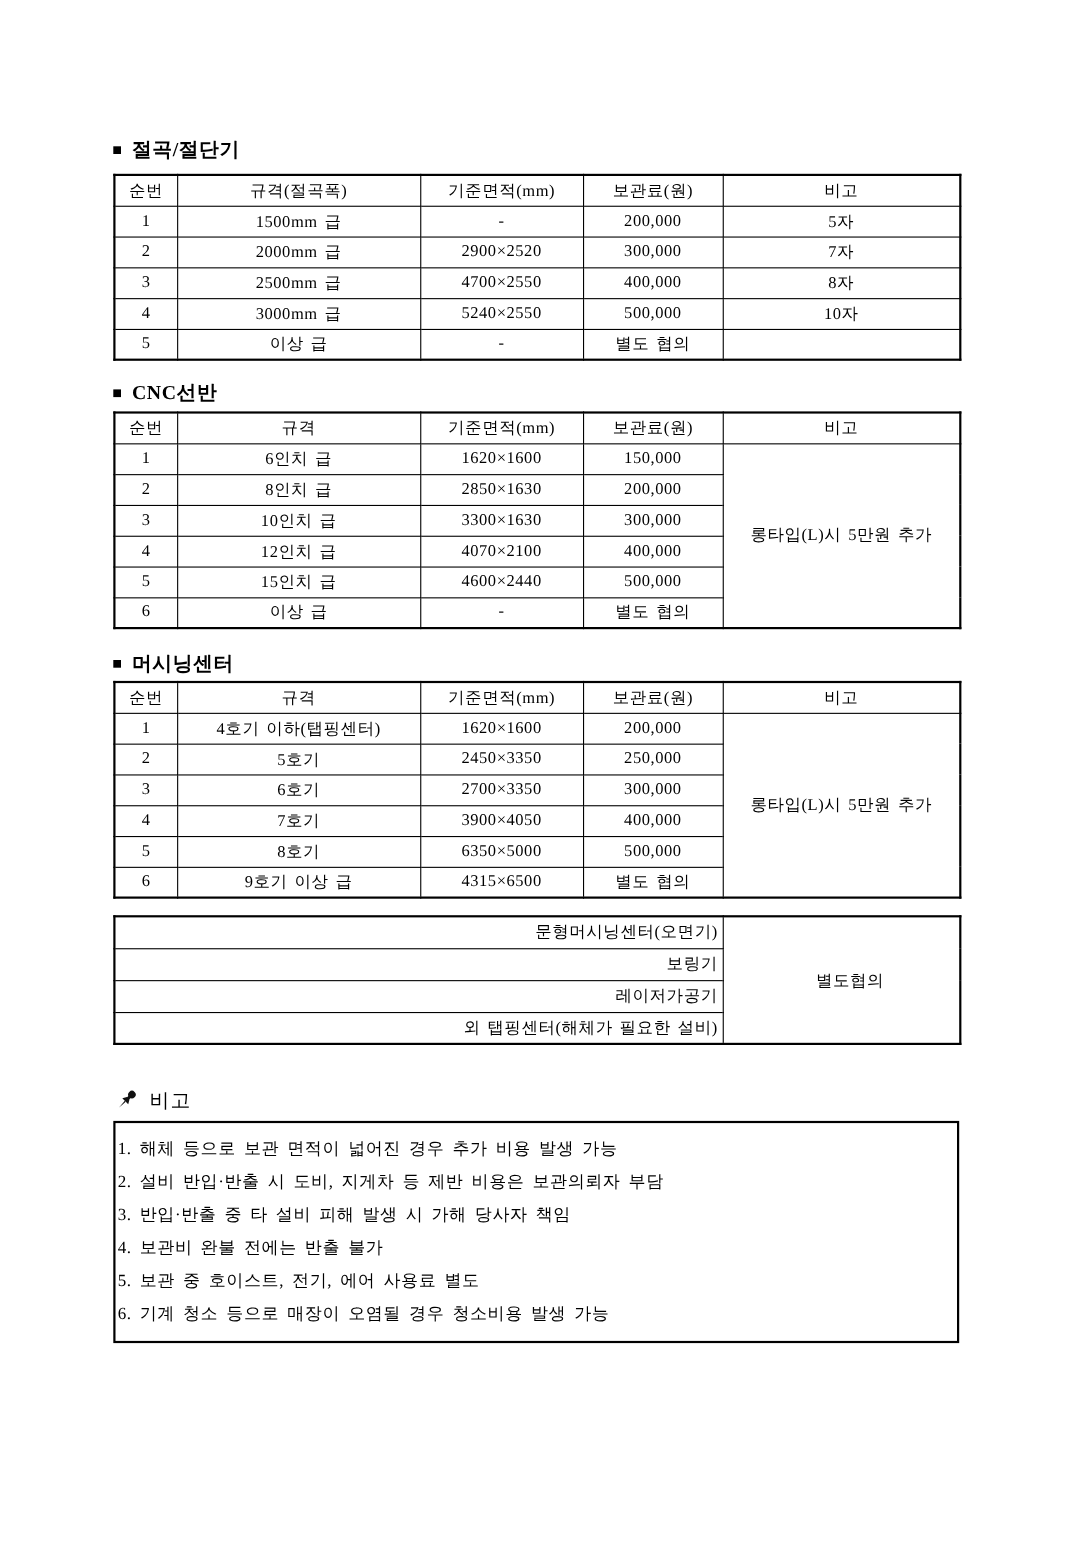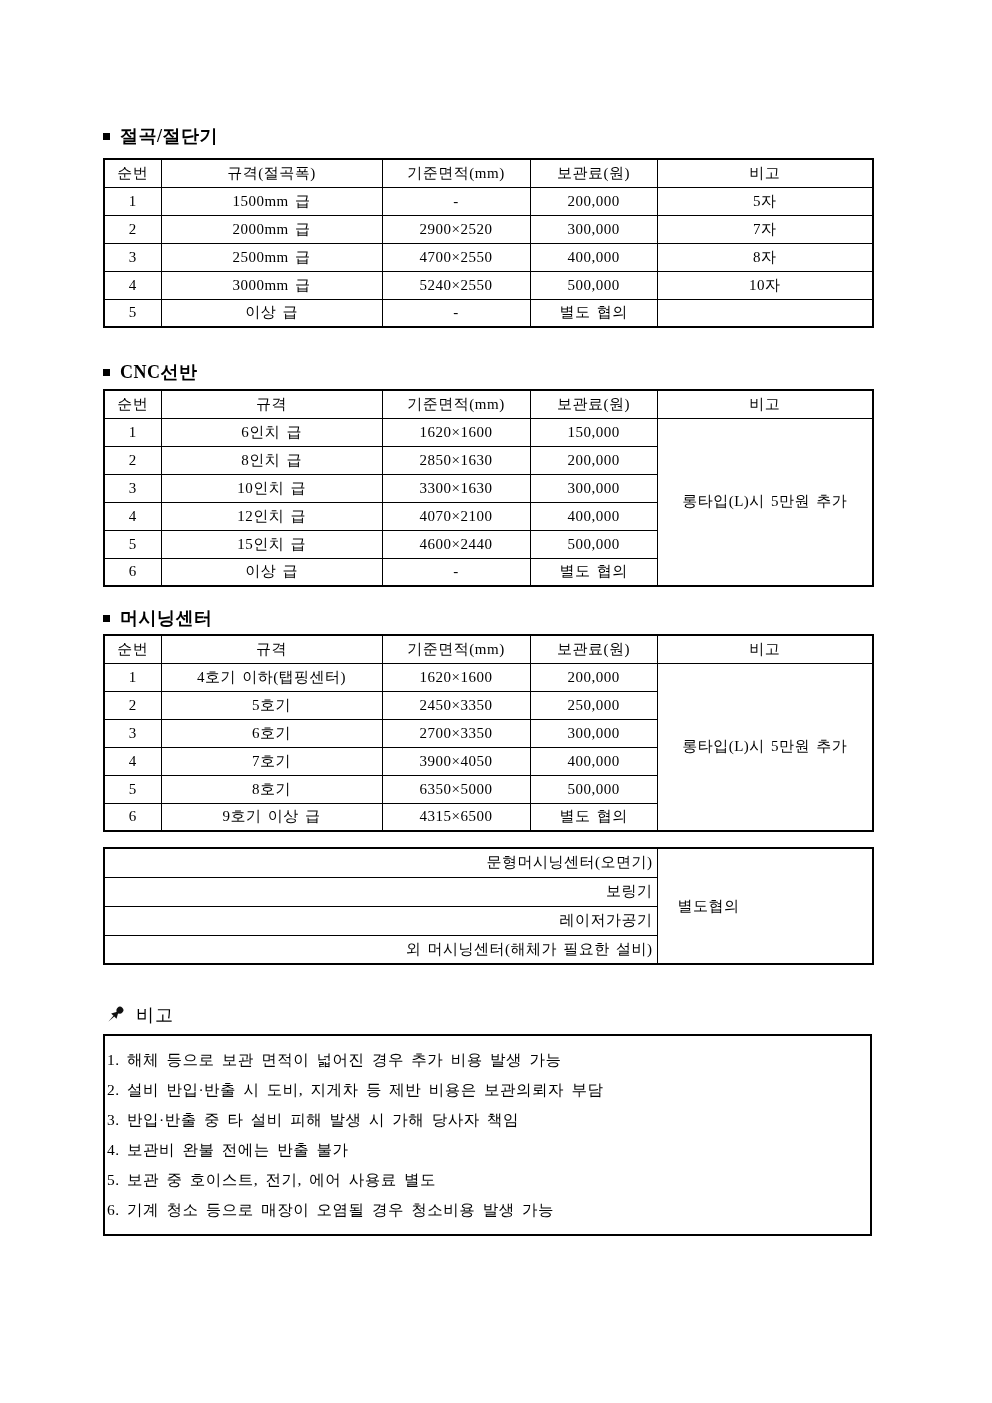--- a/index.html
+++ b/index.html
@@ -43,31 +43,31 @@
     text-align: center;
     vertical-align: middle;
     height: 28px;
     padding: 1px 4px;
     letter-spacing: 0.5px;
     word-spacing: 2px;
     overflow: hidden;
     white-space: nowrap;
   }
   #table1 { margin-top: 11px; }
-  #sec2-title { margin-top: 33px; }
+  #sec2-title { margin-top: 18px; }
   #table2 { margin-top: 6px; }
   #sec3-title { margin-top: 20px; }
   #table3 { margin-top: 5px; }
   .special-table { margin-top: 15px; }
   .special-table td { height: 29px; }
   .special-table td:first-child {
     text-align: right;
     padding-left: 10px;
   }
-  .special-table td.merged-cell { text-align: left; padding-left: 20px; font-family: Liberation Serif, serif; }
+  .special-table td.merged-cell { text-align: center; padding-left: 20px; font-family: Liberation Serif, serif; }
 
   
   .notes-header {
     display: flex; align-items: center; gap: 9px;
     margin-top: 38px;
     font-size: 18px; height: 24px;
     letter-spacing: 1px;
   }
   .pin-icon { width: 24px; height: 24px; flex: 0 0 auto; }
   .notes-box {
@@ -284,21 +284,21 @@
             <td>문형머시닝센터(오면기)</td>
             <td rowspan="4" class="merged-cell">별도협의</td>
           </tr>
           <tr>
             <td>보링기</td>
           </tr>
           <tr>
             <td>레이저가공기</td>
           </tr>
           <tr>
-            <td>외 머시닝센터(해체가 필요한 설비)</td>
+            <td>외 탭핑센터(해체가 필요한 설비)</td>
           </tr>
         </tbody>
     </table>
 
     <div class="notes-header">
       <svg class="pin-icon" viewBox="0 0 24 24" aria-hidden="true">
         <g transform="rotate(45 12 12)" fill="#111111">
           <circle cx="12" cy="5" r="3.4"></circle>
           <rect x="10.6" y="7" width="2.8" height="3.4"></rect>
           <path d="M8.2 13.6 L15.8 13.6 L13.6 9.8 L10.4 9.8 Z"></path>

